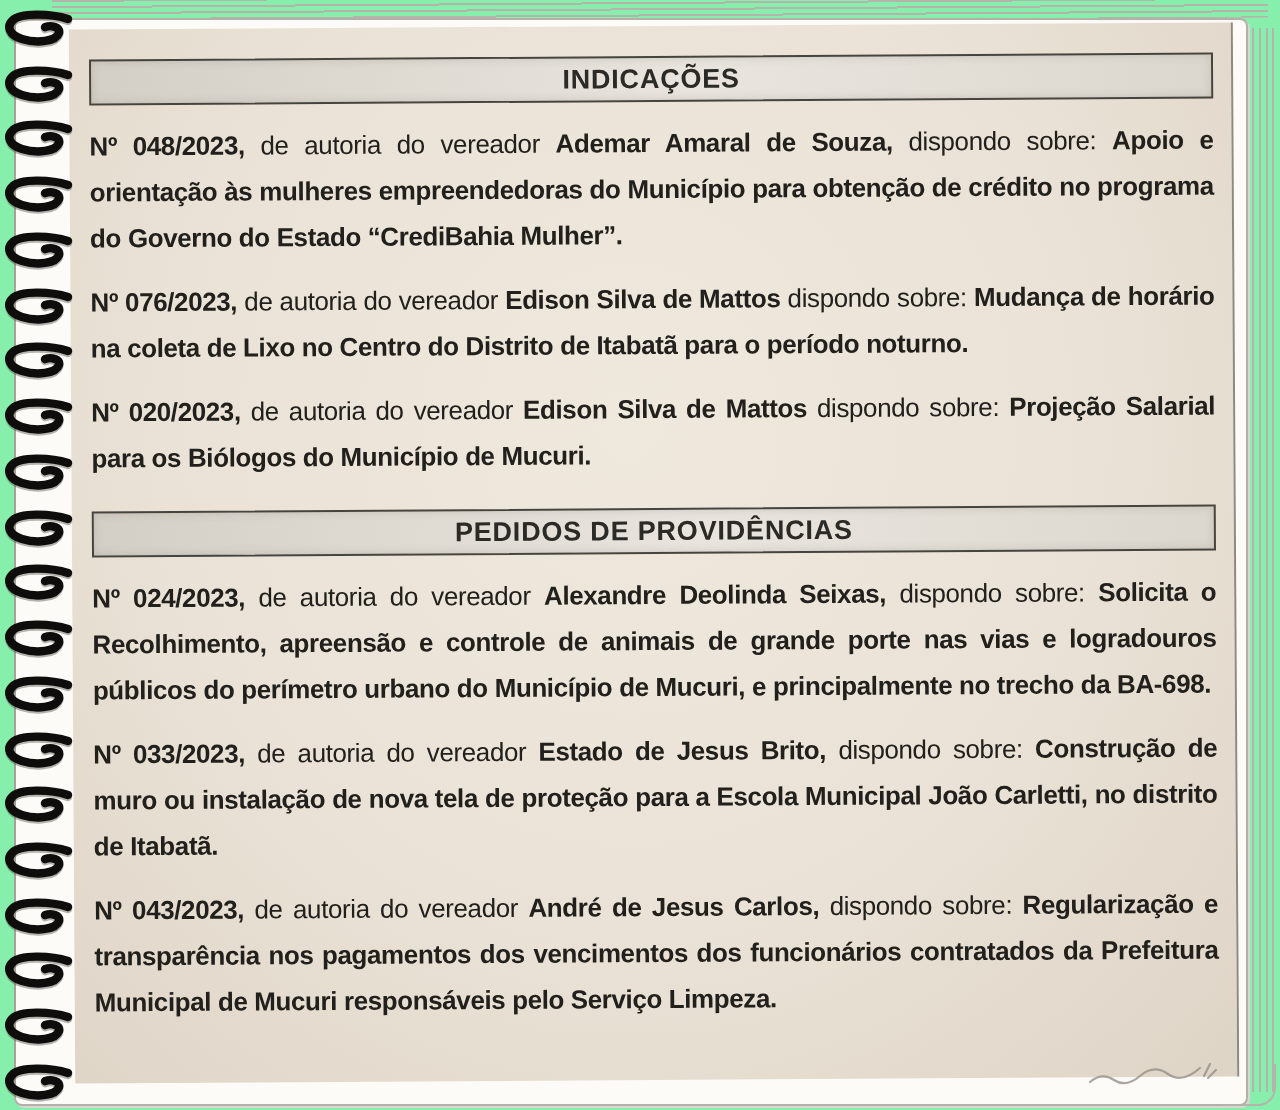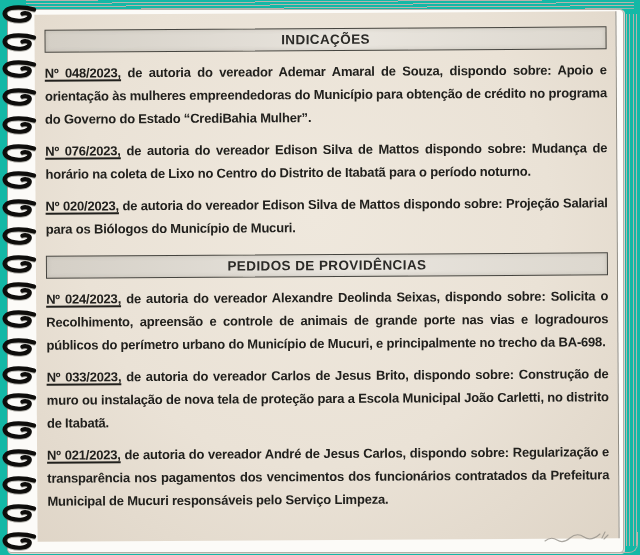--- a/index.html
+++ b/index.html
@@ -1,21 +1,21 @@
 <!DOCTYPE html>
 <html lang="pt"><head>
 <meta charset="utf-8">
 <style>
   html,body{margin:0;padding:0;}
   body{
     width:640px;height:555px;overflow:hidden;
     background:#efeeea;
     font-family:"Liberation Sans", sans-serif;
   }
-  .photo{position:relative;width:640px;height:555px;background:#14b8a6;}
+  .photo{position:relative;width:640px;height:555px;background:#86efac;}
 
   
   .page{
     position:absolute;left:7px;top:9px;width:615px;height:542px;
     background:#fcfbf8;border:1px solid #b3b0a8;border-radius:4px;
     box-shadow:1px 1px 0 #d8d6d0;
   }
 
   
   .stack-top{
@@ -56,23 +56,23 @@
     height:21px;display:flex;align-items:center;justify-content:center;
     font-weight:700;font-size:13.5px;letter-spacing:.4px;color:#2b2a27;
     box-shadow:inset 0 0 4px rgba(120,115,105,.25);
   }
   .sec-header.second{margin-top:15px;}
   p.item{
     margin:9px 0 0 0;
     font-size:13px;line-height:23px;letter-spacing:-0.2px;
     text-align:justify;color:#21201d;
   }
-  .num{font-weight:700;text-decoration:underline;text-decoration-thickness:1.5px;text-underline-offset:2px;}
+  .num{font-weight:700;text-decoration-thickness:1.5px;text-underline-offset:2px;}
   .b{font-weight:700;}
-  .reg{font-weight:700;}
+  .reg{font-weight:400;}
 
   
   .scribble{position:absolute;left:543px;top:530px;}
 </style>
 </head>
 <body>
 
 <div class="photo">
 
   <div class="stack-top"></div>
@@ -92,23 +92,23 @@
     <p class="item"><span class="num">Nº 076/2023,</span><span class="reg"> de autoria do vereador </span><span class="b">Edison Silva de Mattos</span><span class="reg"> dispondo sobre: </span><span class="b">Mudança de horário na coleta de Lixo no Centro do Distrito de Itabatã para o período noturno.</span></p>
 
     <p class="item"><span class="num">Nº 020/2023,</span><span class="reg"> de autoria do vereador </span><span class="b">Edison Silva de Mattos</span><span class="reg"> dispondo sobre: </span><span class="b">Projeção Salarial para os Biólogos do Município de Mucuri.</span></p>
 
     <div class="sec-header second">
         <span>PEDIDOS DE PROVIDÊNCIAS</span>
       </div>
 
     <p class="item"><span class="num">Nº 024/2023,</span><span class="reg"> de autoria do vereador </span><span class="b">Alexandre Deolinda Seixas,</span><span class="reg"> dispondo sobre: </span><span class="b">Solicita o Recolhimento, apreensão e controle de animais de grande porte nas vias e logradouros públicos do perímetro urbano do Município de Mucuri, e principalmente no trecho da BA-698.</span></p>
 
-    <p class="item"><span class="num">Nº 033/2023,</span><span class="reg"> de autoria do vereador </span><span class="b">Carlos de Jesus Brito,</span><span class="reg"> dispondo sobre: </span><span class="b">Construção de muro ou instalação de nova tela de proteção para a Escola Municipal João Carletti, no distrito de Itabatã.</span></p>
+    <p class="item"><span class="num">Nº 033/2023,</span><span class="reg"> de autoria do vereador </span><span class="b">Estado de Jesus Brito,</span><span class="reg"> dispondo sobre: </span><span class="b">Construção de muro ou instalação de nova tela de proteção para a Escola Municipal João Carletti, no distrito de Itabatã.</span></p>
 
-    <p class="item"><span class="num">Nº 021/2023,</span><span class="reg"> de autoria do vereador </span><span class="b">André de Jesus Carlos,</span><span class="reg"> dispondo sobre: </span><span class="b">Regularização e transparência nos pagamentos dos vencimentos dos funcionários contratados da Prefeitura Municipal de Mucuri responsáveis pelo Serviço Limpeza.</span></p>
+    <p class="item"><span class="num">Nº 043/2023,</span><span class="reg"> de autoria do vereador </span><span class="b">André de Jesus Carlos,</span><span class="reg"> dispondo sobre: </span><span class="b">Regularização e transparência nos pagamentos dos vencimentos dos funcionários contratados da Prefeitura Municipal de Mucuri responsáveis pelo Serviço Limpeza.</span></p>
 
   </div>
 
   <div class="spiral-wire"></div>
   <div class="spiral">
       <svg class="ring" width="37" height="18" viewBox="0 0 37 18">
       <path d="M34,4.5 C25,1.5 10,1.5 6.5,5 C3,8 4.5,12.5 11,14.5 C18.5,16.8 28,15.8 29.5,11.5 C30.5,8.6 25.5,7.3 22.5,8.6" fill="none" stroke="#0e0d0b" stroke-width="4.2" stroke-linecap="round" stroke-linejoin="round"></path>
       </svg>
       <svg class="ring" width="37" height="18" viewBox="0 0 37 18">
       <path d="M34,4.5 C25,1.5 10,1.5 6.5,5 C3,8 4.5,12.5 11,14.5 C18.5,16.8 28,15.8 29.5,11.5 C30.5,8.6 25.5,7.3 22.5,8.6" fill="none" stroke="#0e0d0b" stroke-width="4.2" stroke-linecap="round" stroke-linejoin="round"></path>

